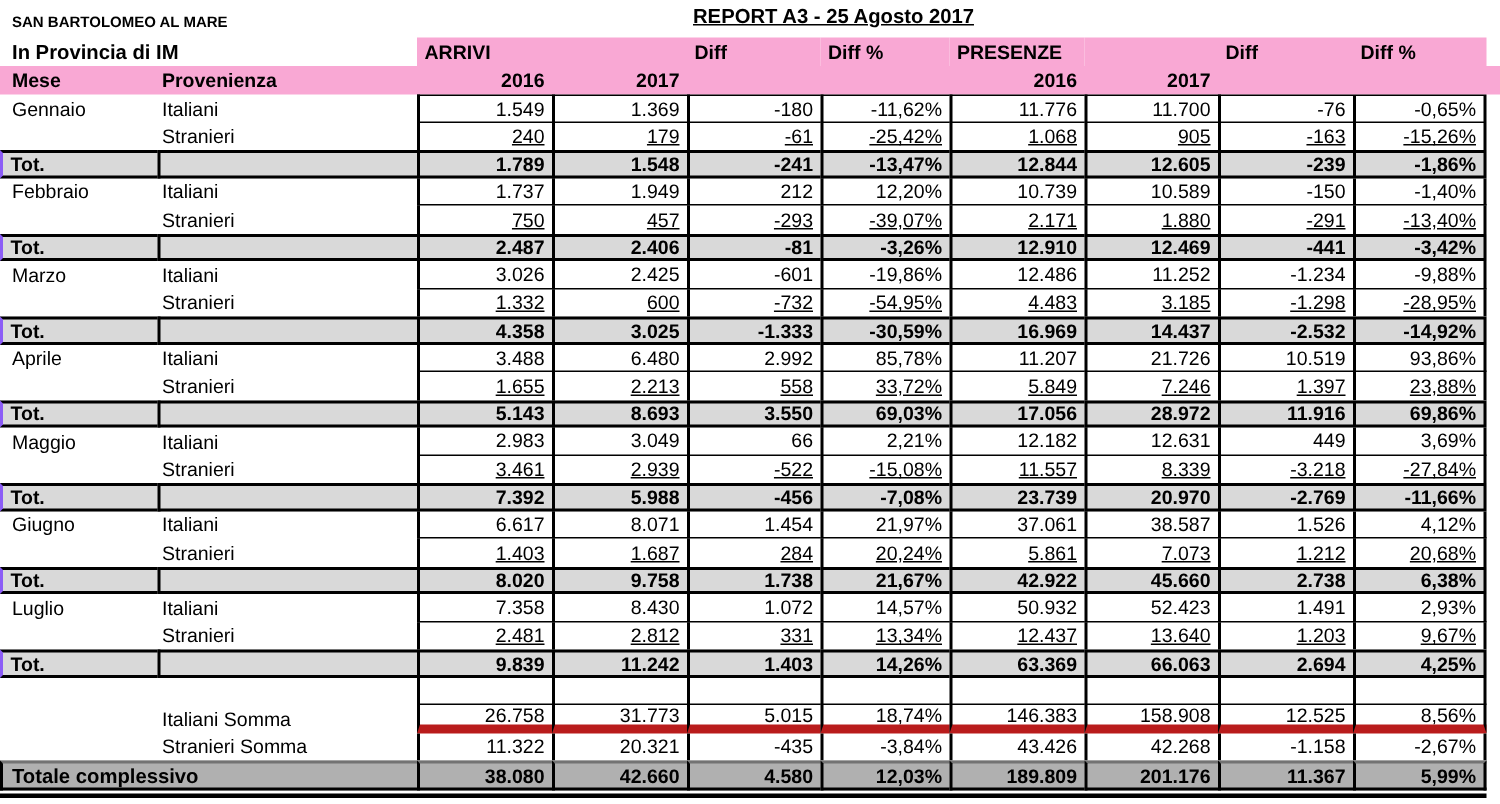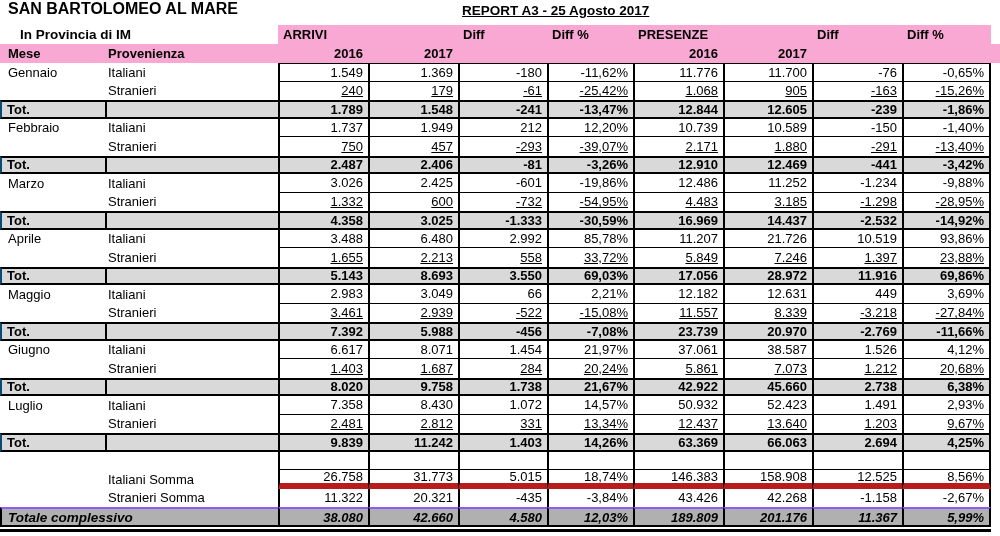--- a/index.html
+++ b/index.html
@@ -7,49 +7,49 @@
         font-family:"Liberation Sans",sans-serif;color:#000;}
   .row{display:flex;}
   .c{box-sizing:border-box;flex:none;display:flex;align-items:center;
      overflow:hidden;white-space:nowrap;font-size:13px;}
   
   .w0{width:105px}.w1{width:173px}.w2{width:90px}.w3{width:90px}.w4{width:89px}
   .w5{width:86px}.w6{width:90px}.w7{width:89px}.w8{width:90px}.w9{width:89px}
   .wlabel{width:278px}
   
   .hr1{height:25px}
-  .hr1 .title{padding-left:8px;font-weight:bold;font-size:16px;align-items:flex-start;padding-top:0;}
+  .hr1 .title{padding-left:8px;font-weight:bold;font-size:10px;align-items:flex-start;padding-top:10px;}
   .hr1 .report{font-weight:bold;font-size:13.5px;align-items:flex-start;padding-top:3px;padding-left:4px;text-decoration:underline;}
   .hr2{height:19px}
-  .hr2 .sub{padding-left:20px;font-weight:bold;font-size:13.5px;}
+  .hr2 .sub{padding-left:8px;font-weight:bold;font-size:13.5px;}
   .band{background:#f9a8d4;}
   .hcell{font-weight:bold;padding-left:5px;}
   .hr3{height:19px}
   .hr3 .c{font-weight:bold;}
   .hr3 .mese{padding-left:8px}
   .hr3 .prov{padding-left:3px}
   .yr{justify-content:flex-end;padding-right:5px;}
   
   .body .row{height:18.5px;}
   .n{justify-content:flex-end;padding-right:5px;border-left:2px solid #000;}
   .n.last{border-right:2px solid #000;}
   .data .n{border-bottom:1px solid #000;}
   .data.first .n{border-top:1px solid #000;}
   .data.pretot .n{border-bottom:none;text-decoration:underline;}
   .mcell{padding-left:8px;}
   .pcell{padding-left:3px;}
   .tot .c{border-top:2px solid #000;border-bottom:2px solid #000;background:#d9d9d9;font-weight:bold;}
-  .tot .c.lbl{border-left:2px solid #0c4a6e;padding-left:5px;}
+  .tot .c.lbl{border-left:2px solid #8b5cf6;padding-left:5px;}
   .tot .c.gap{border-left:2px solid #000;}
   .spacer .n{border-bottom:1px solid #000;}
   .somma .n{border-bottom:6px solid #b91c1c;}
   .somma.presum .n{border-bottom:none;}
   .totale{height:20px !important;}
-  .totale .c{border-top:2px solid #8b5cf6;border-bottom:2px solid #000;background:#b0b0b0;
-             font-weight:bold;font-style:italic;}
+  .totale .c{border-top:2px solid #737373;border-bottom:2px solid #000;background:#b0b0b0;
+             font-weight:bold;}
   .totale .c.lbl{border-left:2px solid #000;padding-left:6px;font-size:13.5px;}
   .dline{width:991px;height:3px;background:#000;margin-top:2px;}
 </style>
 </head>
 <body>
 
 <div class="page">
 
   <div class="row hr1">
     <div class="c title" style="width:458px">SAN BARTOLOMEO AL MARE</div>

